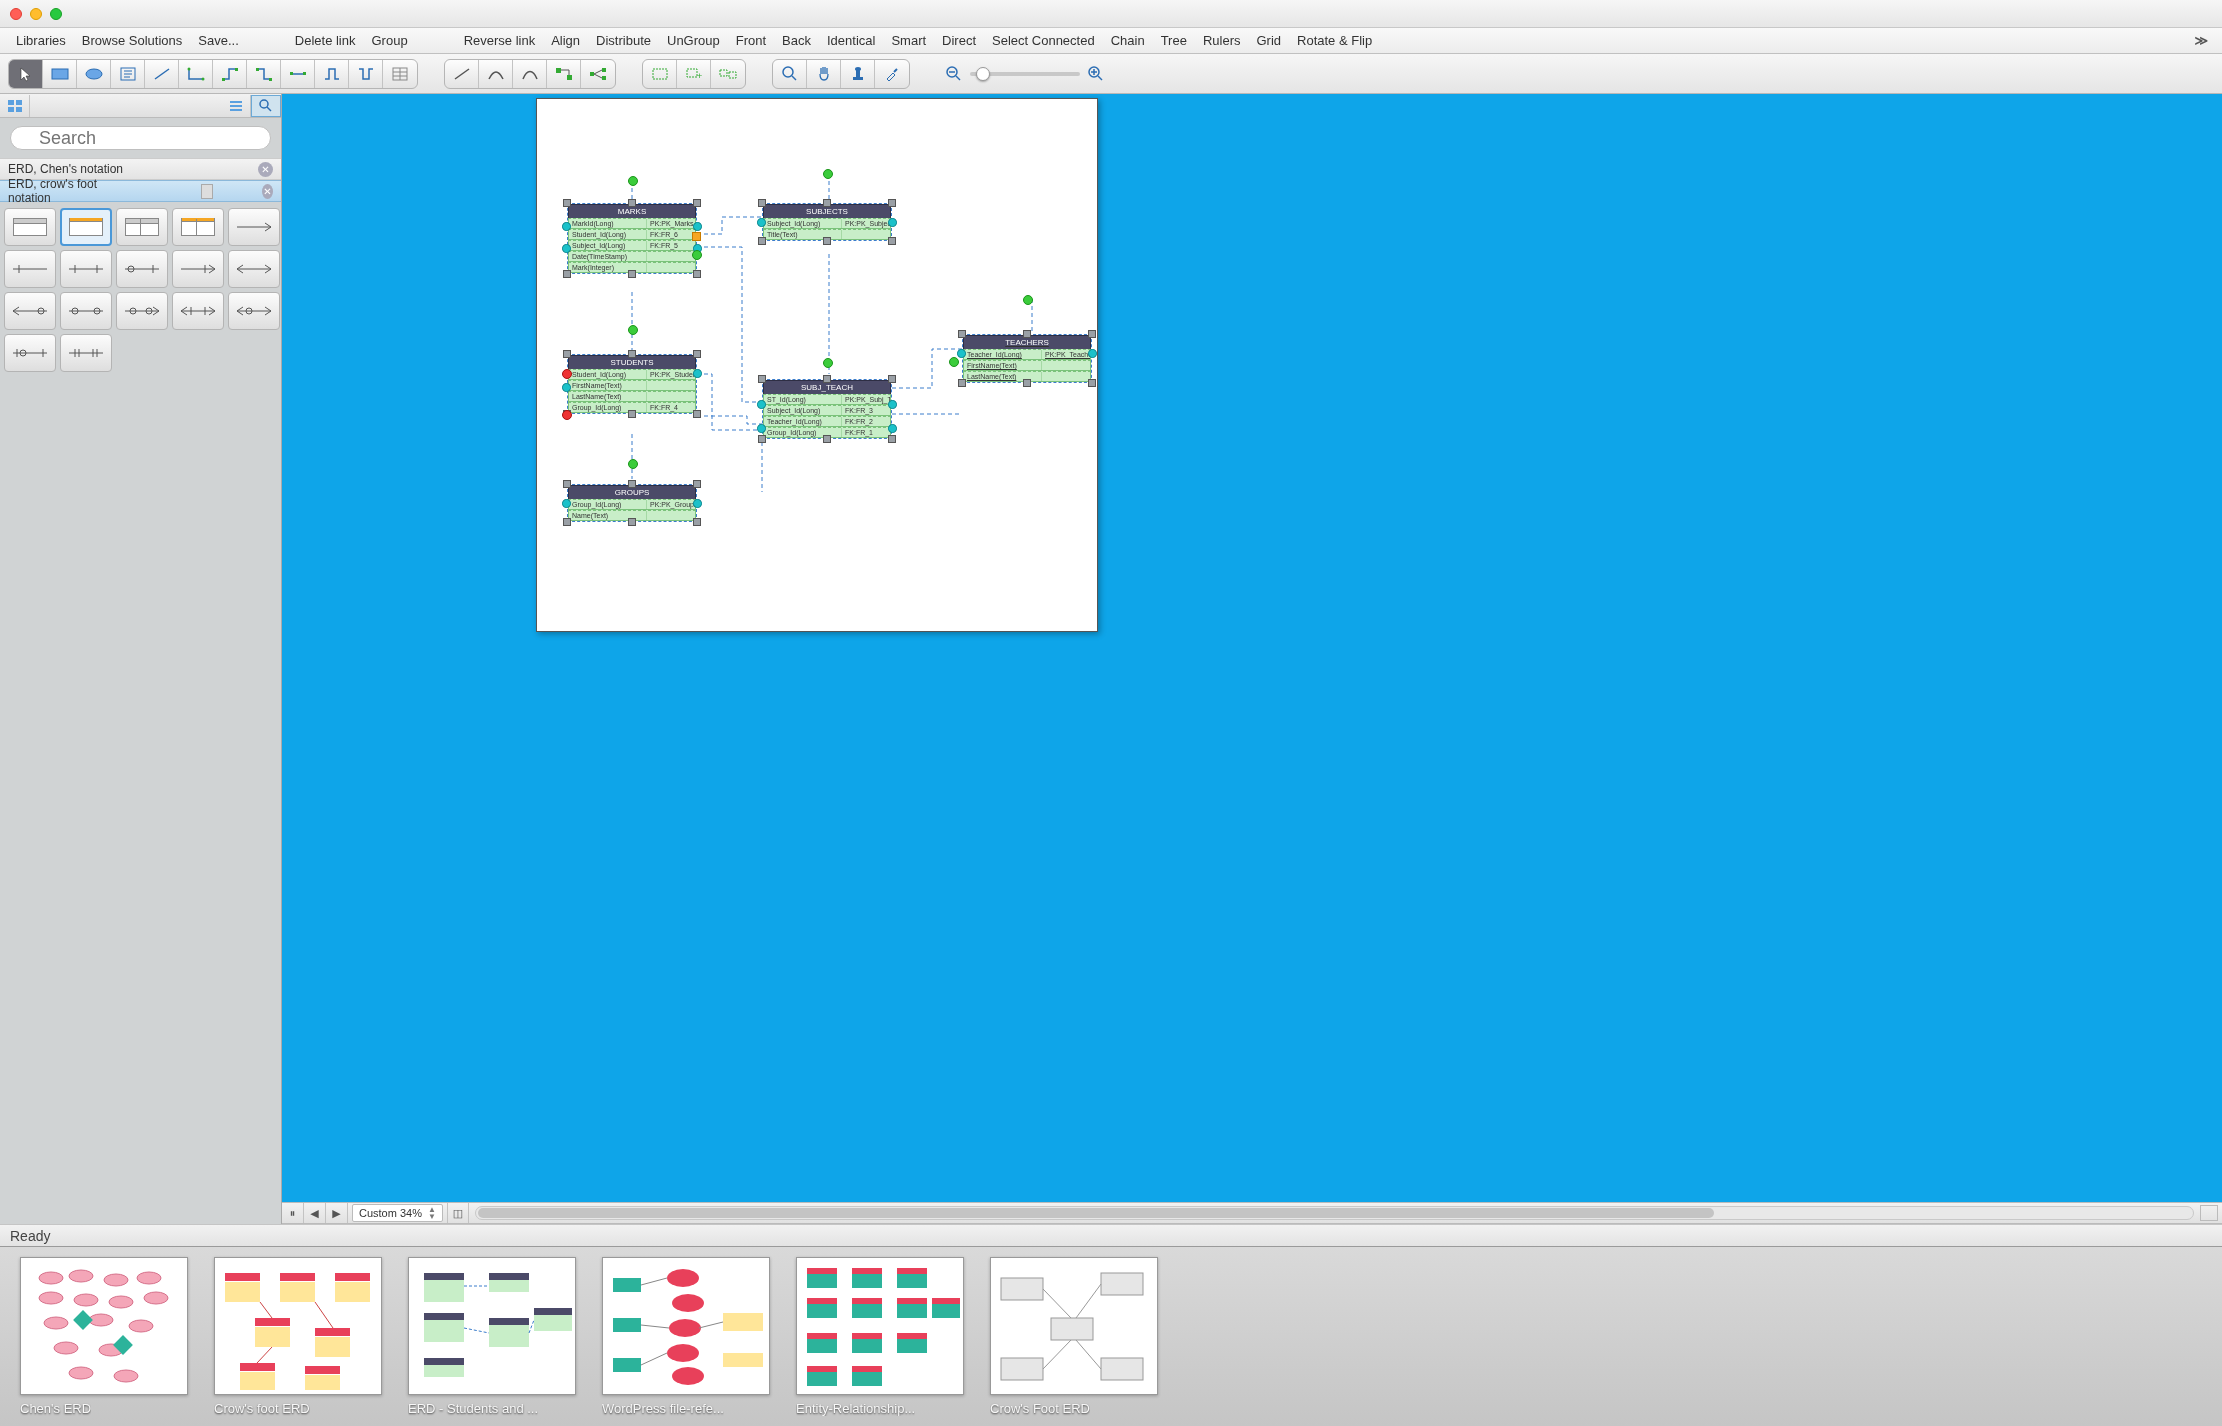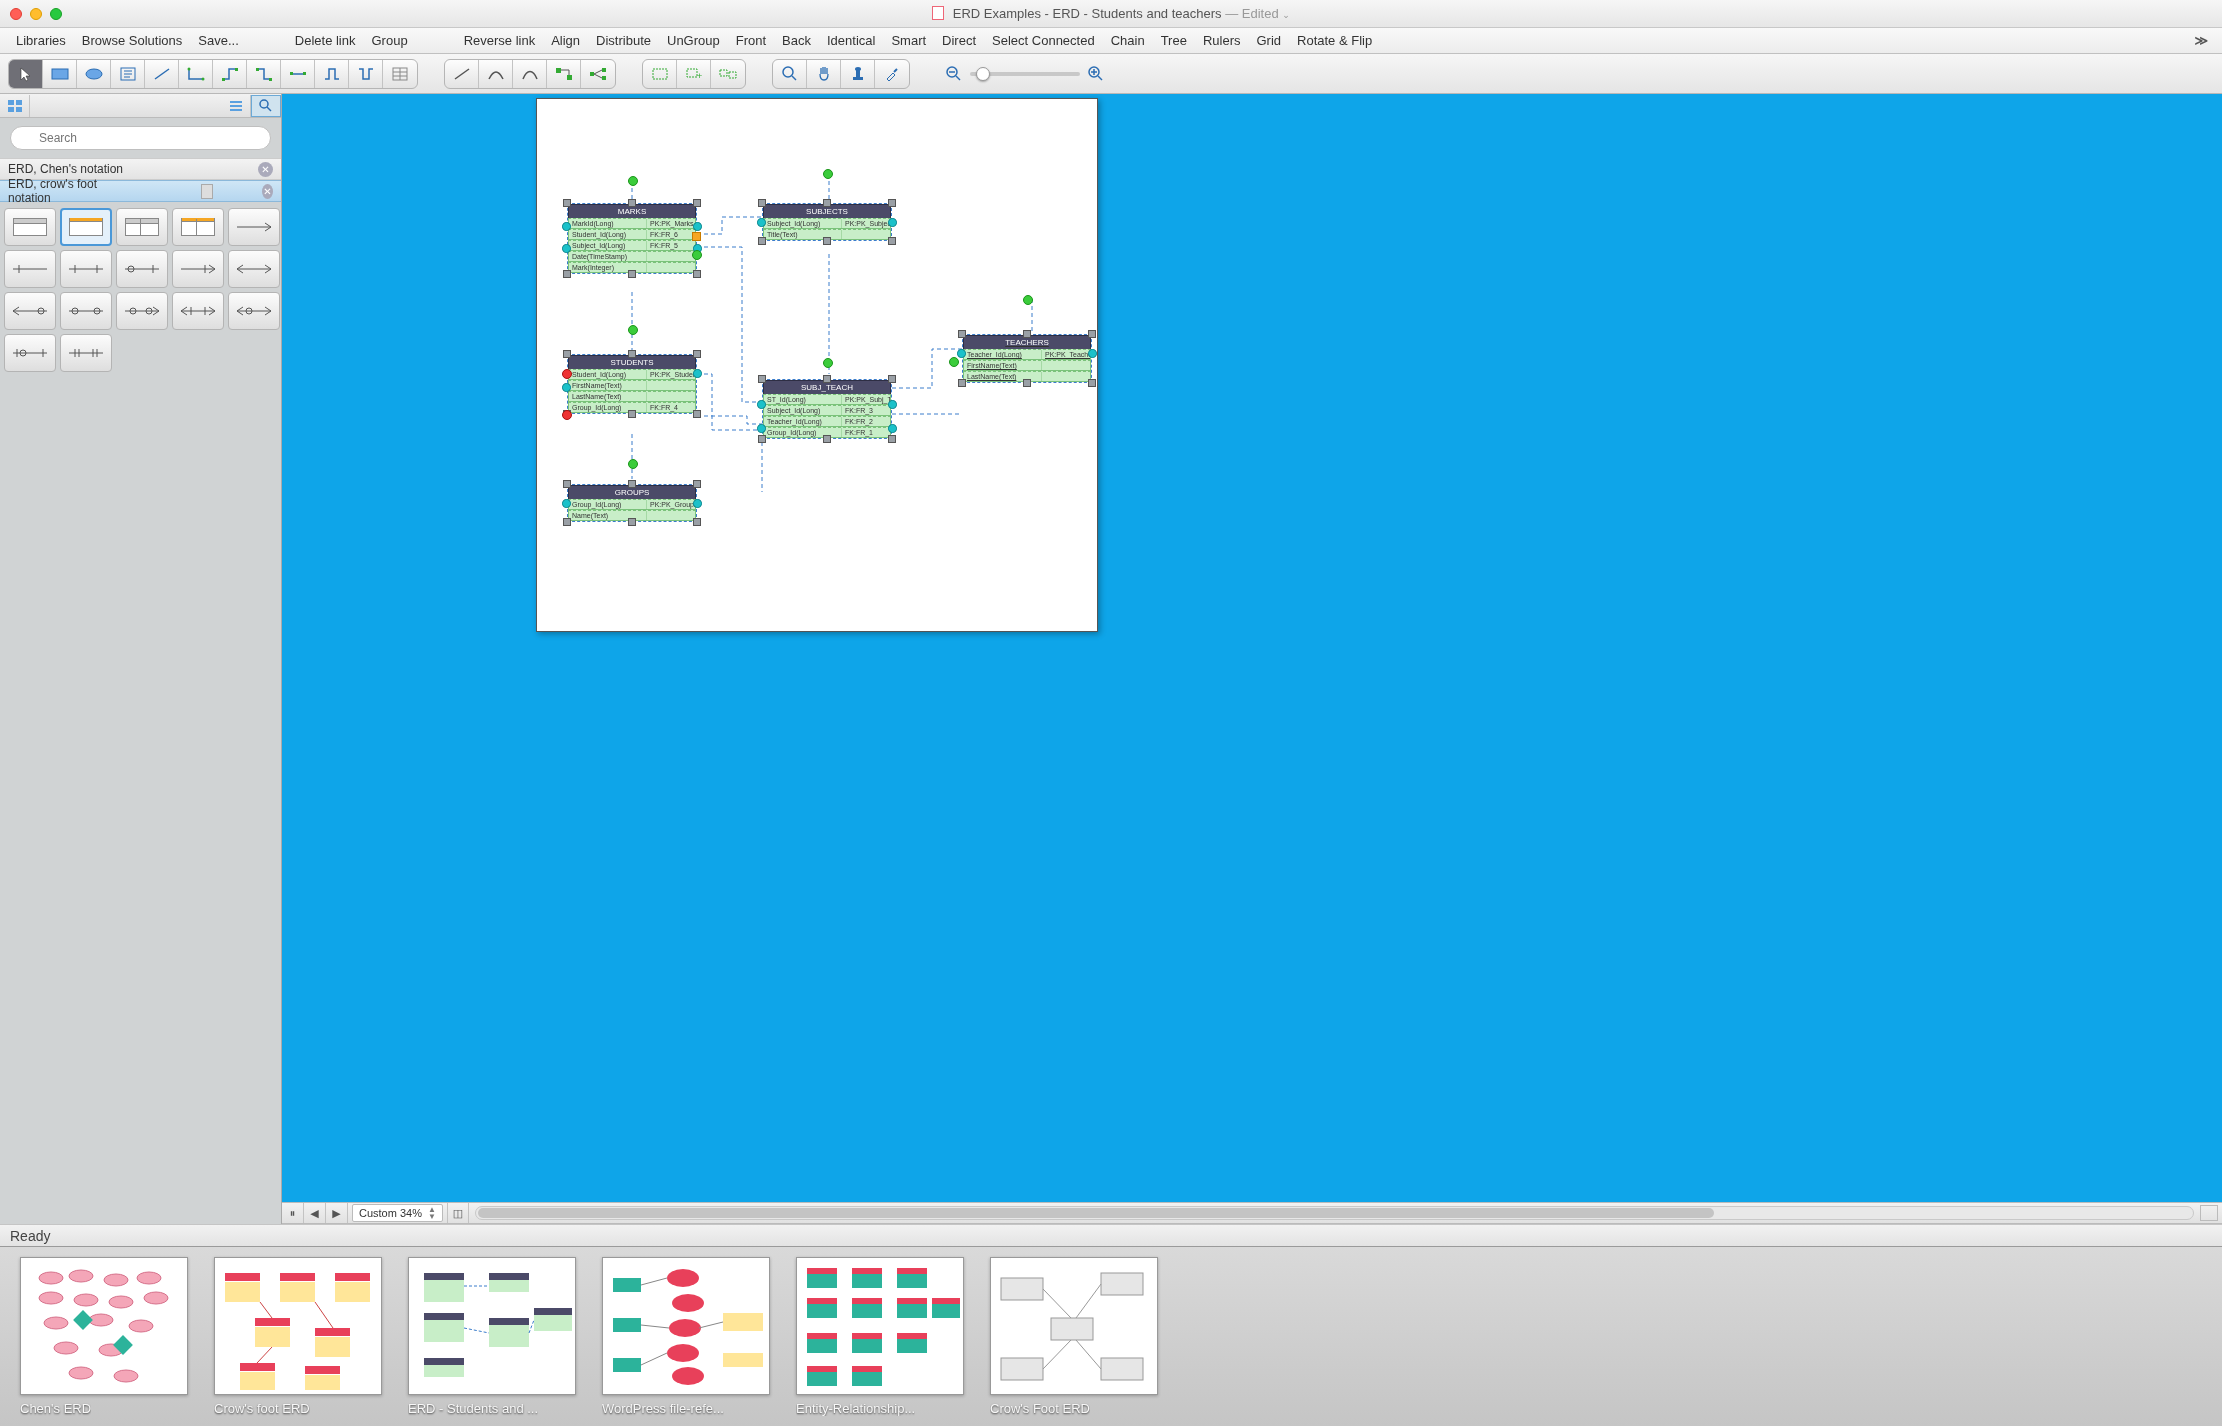--- a/index.html
+++ b/index.html
@@ -38,21 +38,21 @@
 .zoom-slider .thumb { position:absolute; left:6px; top:-5px; width:14px; height:14px; border-radius:50%; background:#fff; border:1px solid #999; box-shadow:0 1px 2px rgba(0,0,0,.3); }
 
 
 .main { display:flex; height:calc(100vh - 28px - 26px - 40px - 22px - 180px); }
 .sidebar { width:282px; background:#d0d3d4; border-right:1px solid #aaa; display:flex; flex-direction:column; }
 .side-top { height:24px; background:linear-gradient(#f2f2f2,#e0e0e0); border-bottom:1px solid #bbb; display:flex; align-items:center; }
 .side-top .micon { width:30px; height:22px; display:flex; align-items:center; justify-content:center; border-right:1px solid #c5c5c5; }
 .side-top .micon.sel { background:#d0e3ef; border:1px solid #6ca9d6; }
 .side-top .flex { flex:1; }
 .searchwrap { padding:8px 10px; background:#d0d3d4; }
-.searchbox { width:100%; height:24px; border-radius:12px; border:1px solid #bfbfbf; background:#fff; padding:0 10px 0 28px; font-size:12px; color:#999; position:relative; }
+.searchbox { width:100%; height:24px; border-radius:12px; border:1px solid #bfbfbf; background:#fff; padding:0 10px 0 28px; font-size:18px; color:#999; position:relative; }
 .searchwrap { position:relative; }
 .searchwrap .sicon { position:absolute; left:22px; top:13px; color:#999; font-size:13px; }
 
 .lib-rows { }
 .lib-row { height:22px; background:linear-gradient(#f3f3f3,#e3e3e3); border-top:1px solid #ccc; border-bottom:1px solid #ccc; display:flex; align-items:center; padding:0 8px; font-size:12px; }
 .lib-row.sel { background:linear-gradient(#cfe6f6,#b5d6ef); border-top:1px solid #8bb8da; border-bottom:1px solid #8bb8da;gap:45px; }
 .lib-row .flex { flex:1; }
 .lib-row .xicon { width:15px; height:15px; border-radius:50%; background:#aab; color:#fff; font-size:10px; display:flex; align-items:center; justify-content:center; margin-left:4px; }
 .lib-row .sicon2 { width:15px; height:15px; background:#ddd; border:1px solid #aaa; margin-left:4px; }
 
@@ -98,26 +98,20 @@
 .glabel { margin-top:6px; font-size:13px; color:#f8f8f8; text-shadow:0 1px 2px rgba(0,0,0,.7); white-space:nowrap; max-width:170px; overflow:hidden; text-overflow:ellipsis; }
 </style>
 </head>
 <body>
 
 <div class="titlebar">
   <div class="traffic">
     <span class="tclose"></span>
     <span class="tmin"></span>
     <span class="tmax"></span>
-  </div>
-  <div class="titletext">
-    <span class="doc-icon"></span>
-    <span>ERD Examples - ERD - Students and teachers</span>
-    <span class="edited"> — Edited</span>
-    <span class="chev"> ⌄</span>
   </div>
 </div>
 
 <div class="menubar">
   <span class="mi">Libraries</span>
   <span class="mi">Browse Solutions</span>
   <span class="mi">Save...</span>
   <span class="spacer"></span>
   <span class="mi">Delete link</span>
   <span class="mi">Group</span>

